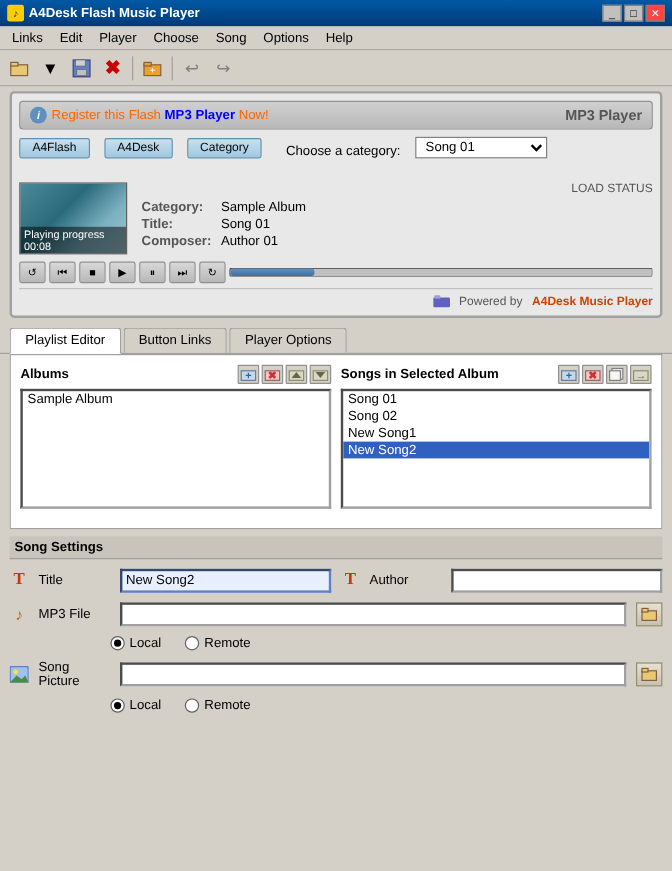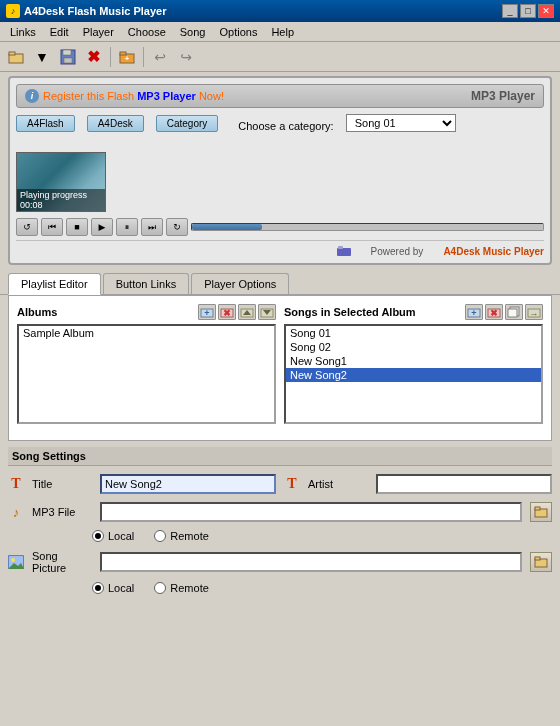--- a/index.html
+++ b/index.html
@@ -238,21 +238,21 @@
       height: 100%;
       background: linear-gradient(to bottom, #6090c0, #4070a0);
       border-radius: 2px;
     }
 
     
     .player-footer {
       display: flex;
       align-items: center;
       justify-content: flex-end;
-      gap: 20px;
+      gap: 8px;
       font-size: 10px;
       color: #555;
       padding-top: 4px;
       border-top: 1px solid #c0c0c0;
     }
     .player-footer-brand { color: #cc4400; font-weight: bold; }
 
     
     .tabs-section {
       background: #d4d0c8;
@@ -496,20 +496,39 @@
         <option>Song 01</option>
         <option>Song 02</option>
         <option>New Song1</option>
         <option>New Song2</option>
       </select>
     </div>
 
     <div class="player-content">
       <div class="player-thumbnail">
         <div class="player-thumbnail-caption">Playing progress 00:08</div>
+      </div>
+      <div class="player-info">
+        <div class="player-load-status">LOAD STATUS</div>
+        <table>
+          <tbody>
+              <tr>
+            <td>Category:</td>
+            <td>Sample Album</td>
+          </tr>
+          <tr>
+            <td>Title:</td>
+            <td>Song 01</td>
+          </tr>
+          <tr>
+            <td>Composer:</td>
+            <td>Author 01</td>
+          </tr>
+        </tbody>
+          </table>
       </div>
     </div>
 
     <div class="player-controls">
       <div class="ctrl-btn">↺</div>
       <div class="ctrl-btn">⏮</div>
       <div class="ctrl-btn">■</div>
       <div class="ctrl-btn">▶</div>
       <div class="ctrl-btn">⏸</div>
       <div class="ctrl-btn">⏭</div>
@@ -619,21 +638,21 @@
 </div>
 
 <div class="song-settings">
   <div class="section-title">Song Settings</div>
 
   <div class="settings-row">
     <div class="field-icon" style="color:#cc3300;font-weight:bold;font-family:serif;font-size:14px;">T</div>
     <div class="field-label">Title</div>
     <input type="text" class="field-input filled" value="New Song2" style="width: 120px;">
     <div class="field-icon" style="color:#cc3300;font-weight:bold;font-family:serif;font-size:14px;">T</div>
-    <div class="field-label">Artist</div>
+    <div class="field-label">Author</div>
     <input type="text" class="field-input" style="flex: 1 1 0%;">
   </div>
 
   <div class="settings-row">
     <div class="field-icon" style="color:#cc6600;font-size:13px;">♪</div>
     <div class="field-label">MP3 File</div>
     <input type="text" class="field-input" style="flex: 1 1 0%;">
     <div class="file-btn">
       <svg width="14" height="12" viewBox="0 0 14 12">
           <rect x="1" y="3" width="12" height="8" fill="#e8c870" stroke="#806040" stroke-width="1"></rect>

